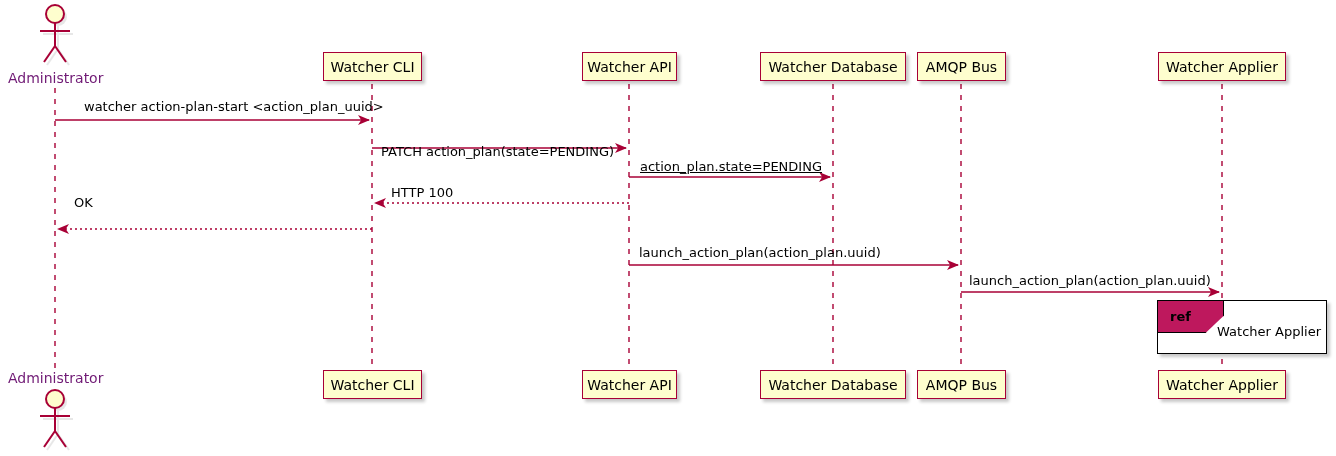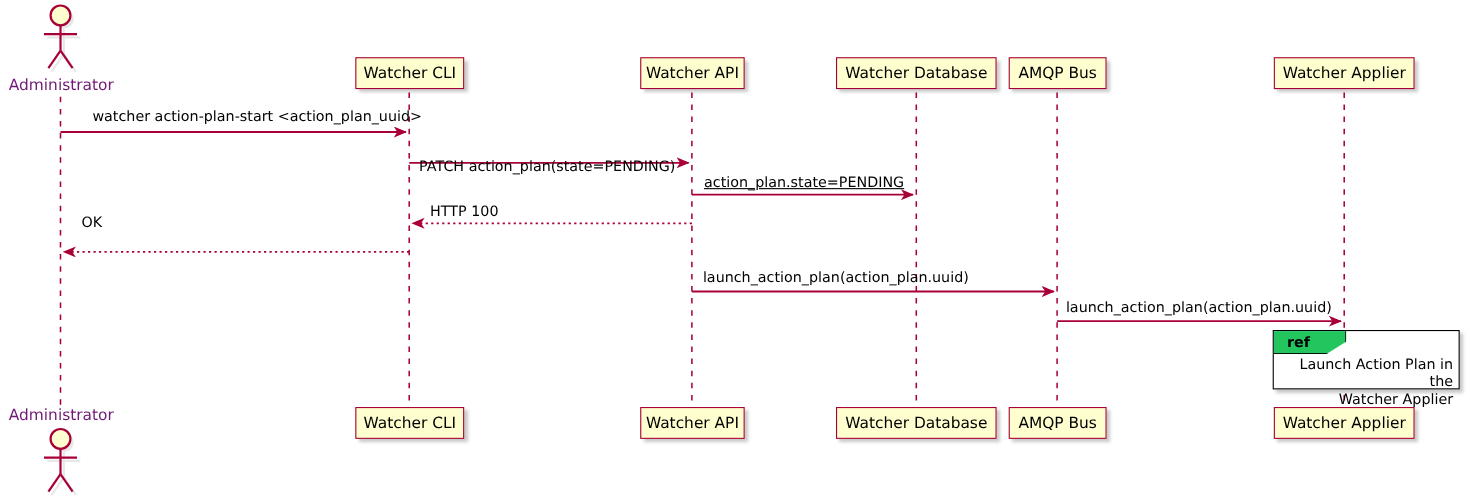--- a/index.html
+++ b/index.html
@@ -57,23 +57,23 @@
     position: absolute;
     box-sizing: border-box;
     background: #FFFFFF;
     border: 1.5px solid #000000;
     box-shadow: 3px 3px 3px rgba(0,0,0,0.22);
   }
   .ref-tab {
     position: absolute;
     left: 0;
     top: 0;
-    height: 21px;
+    height: 32px;
     width: 66px;
-    background: #22c55e;
+    background: #be185d;
     border-right: 1.5px solid #000000;
     border-bottom: 1.5px solid #000000;
     -webkit-clip-path: polygon(0 0, 100% 0, 100% 45%, 72% 100%, 0 100%);
     clip-path: polygon(0 0, 100% 0, 100% 45%, 72% 100%, 0 100%);
     display: flex;
     align-items: center;
     justify-content: flex-start;
     padding-left: 12px;
     box-sizing: border-box;
     font-size: 13px;
@@ -196,18 +196,17 @@
   <div class="msg-label" style="left:391px; top:186px;">HTTP 100</div>
   <div class="msg-label" style="left:74px; top:196px;">OK</div>
   <div class="msg-label" style="left:639px; top:246px;">launch_action_plan(action_plan.uuid)</div>
   <div class="msg-label" style="left:969px; top:274px;">launch_action_plan(action_plan.uuid)</div>
 
   <div class="ref-box" style="left:1157px; top:300px; width:170px; height:54px;">
     <div class="ref-tab">
       <span>ref</span>
     </div>
     <div class="ref-body">
-      <div>Launch Action Plan in the</div>
       <div>Watcher Applier</div>
     </div>
   </div>
 
 </div>
 
 </body></html>

